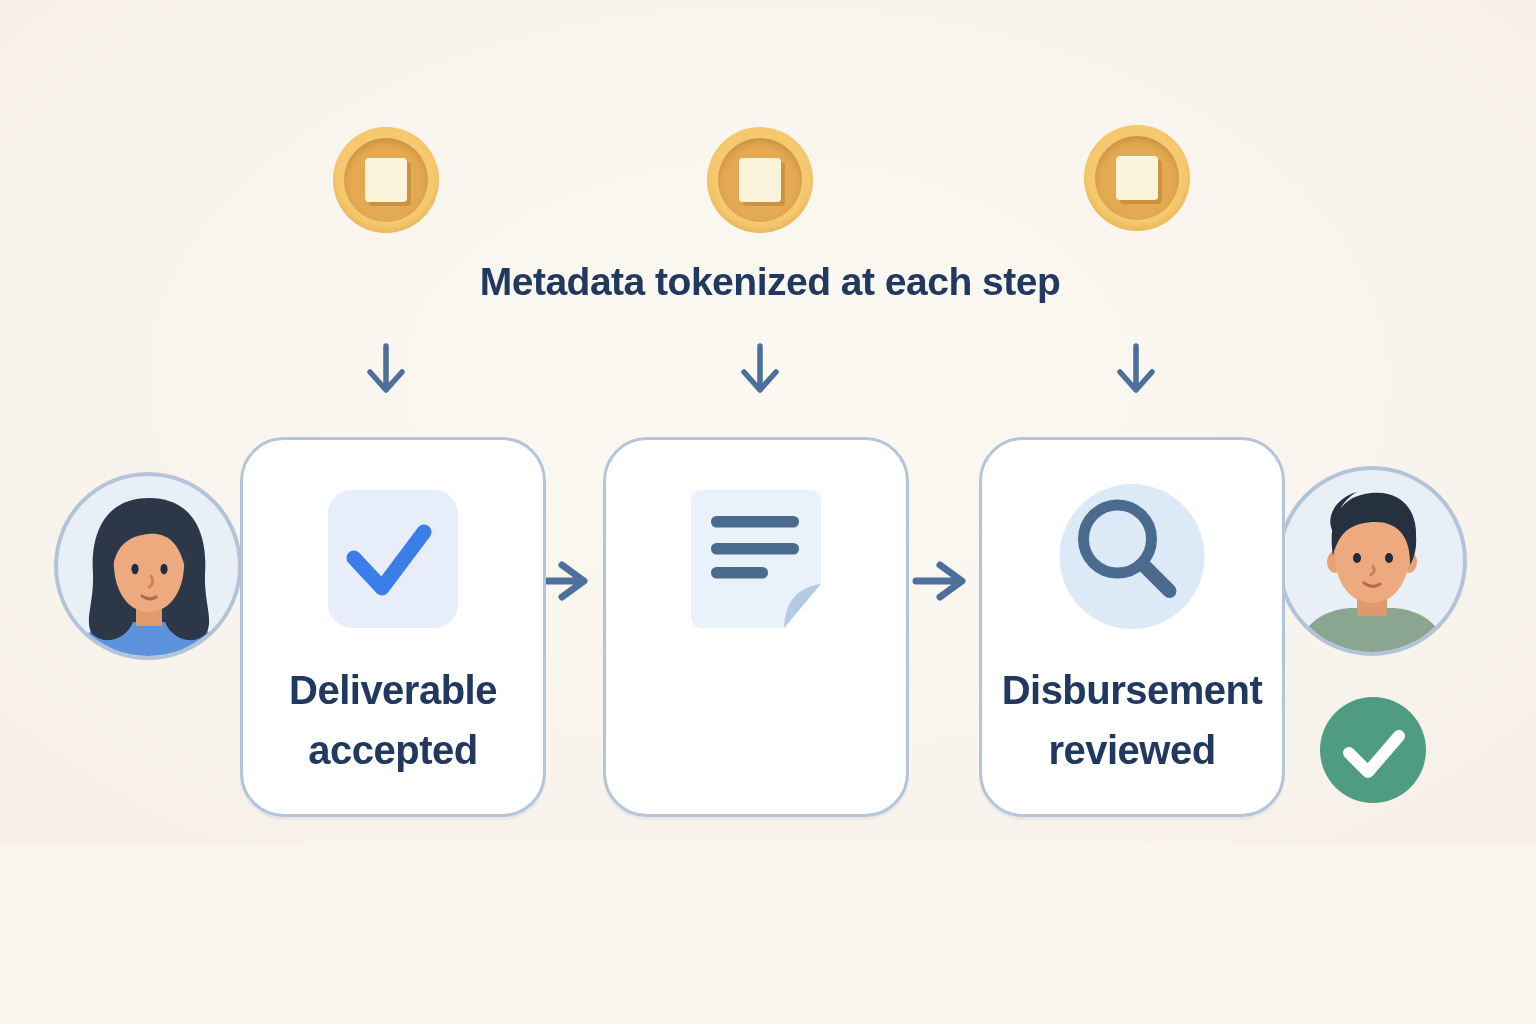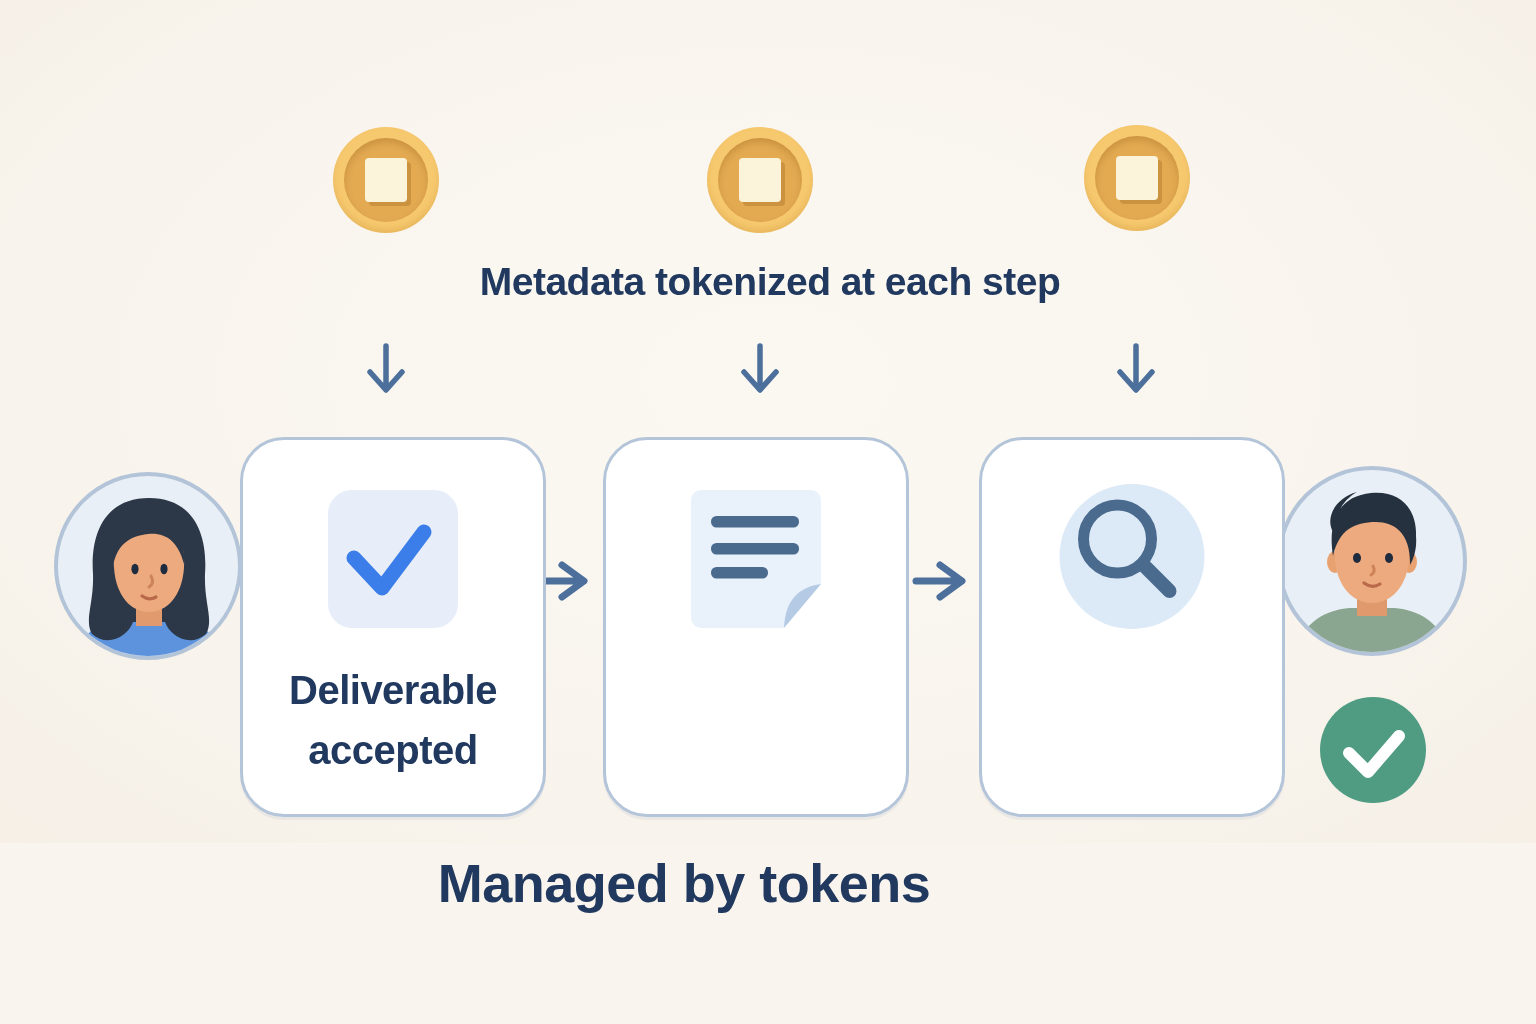--- a/index.html
+++ b/index.html
@@ -170,23 +170,24 @@
     <path class="arrow-stroke" stroke-width="7" d="M4 22 H44 M28 6 L50 22 L28 38"></path>
   </svg>
 
   <div class="card card3">
     <div class="circle-tile">
       <svg width="145" height="145" viewBox="0 0 145 145">
         <circle class="mag-stroke" cx="58" cy="55" r="34" stroke-width="11"></circle>
         <path class="mag-stroke" stroke-width="14" d="M85 82 L110 107"></path>
       </svg>
     </div>
+    <div class="step-label">Disbursement
+reviewed</div>
   </div>
 
   <div class="badge">
     <svg width="106" height="106" viewBox="0 0 106 106">
       <path d="M29 56 L48 75 L79 39" stroke="#ffffff" stroke-width="12" fill="none" stroke-linecap="round" stroke-linejoin="round"></path>
     </svg>
   </div>
 
-  <div class="caption">Managed by tokens</div>
 
 </div>
 
 </body></html>

